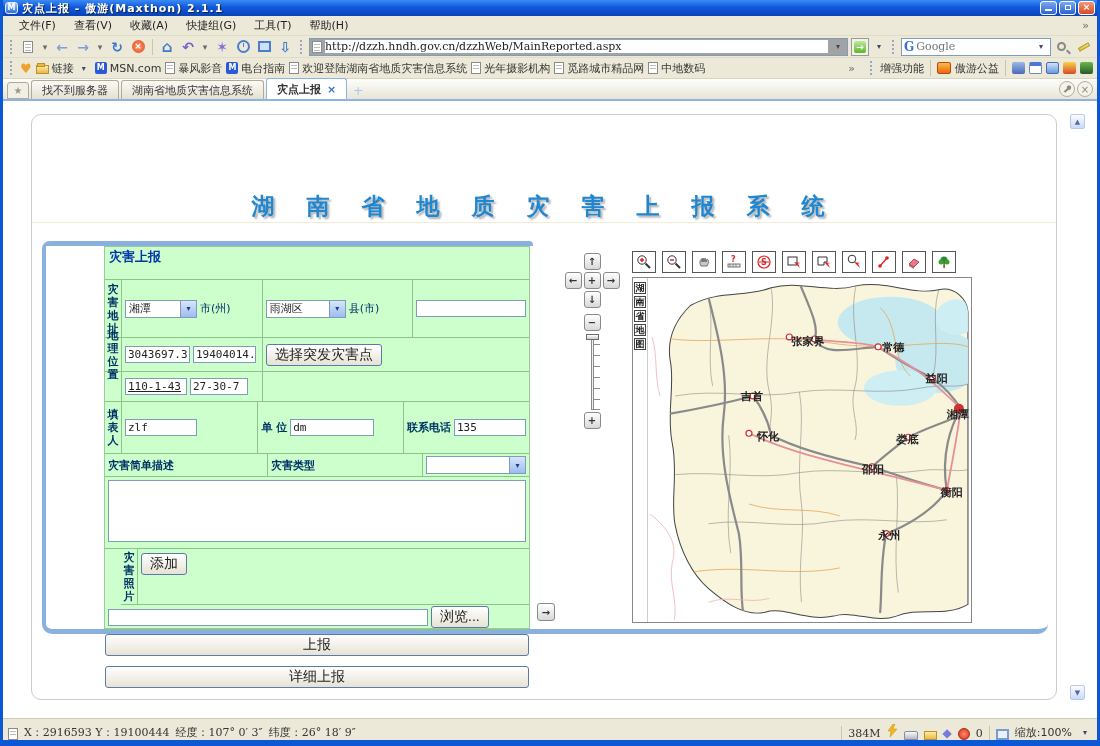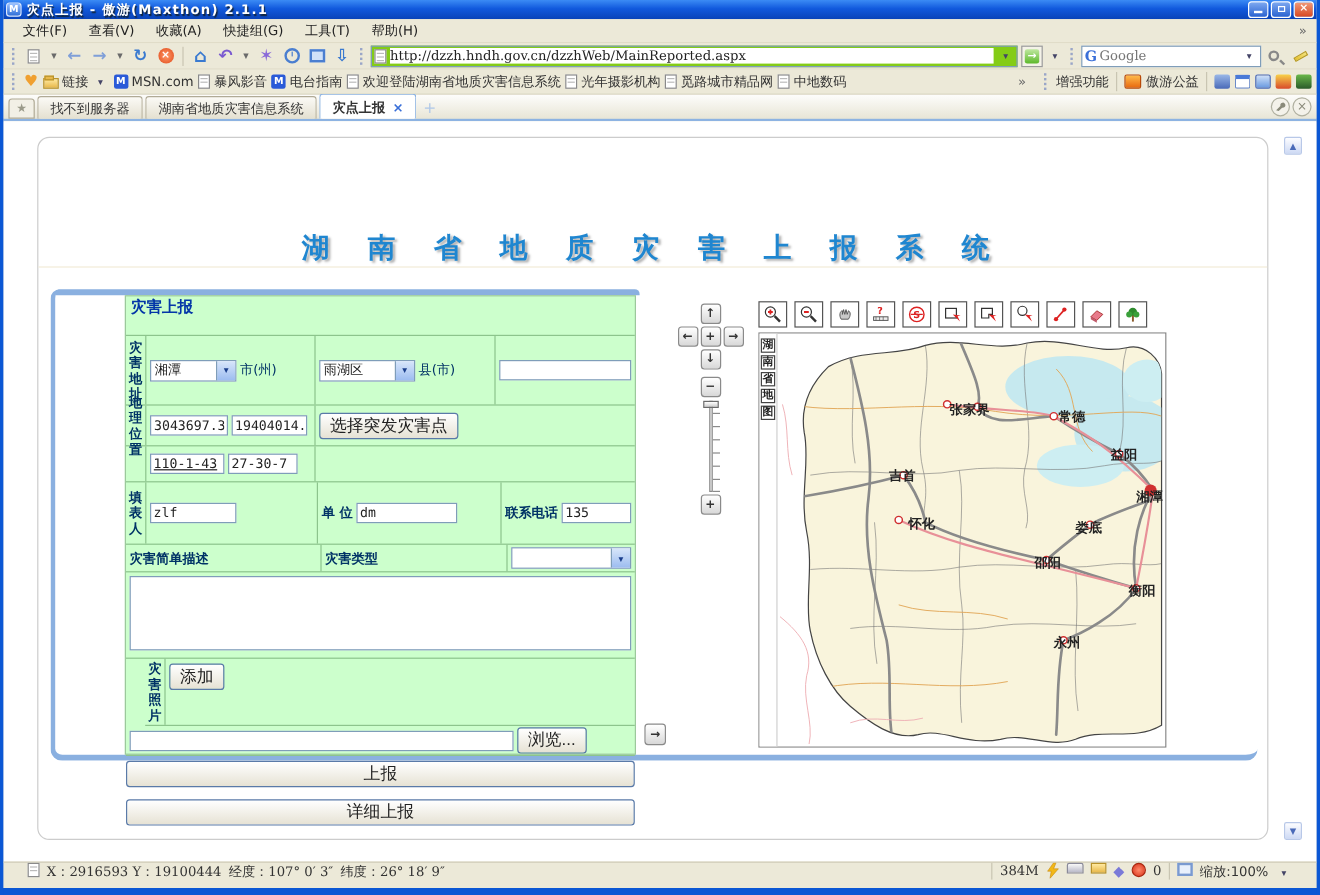--- a/index.html
+++ b/index.html
@@ -35,21 +35,21 @@
   .tb-btn.small { font-size:9px; min-width:10px; color:#6a6a6a; }
   .page-ico { width:10px; height:12px; background:#fff; border:1px solid #8a8a8a; position:relative; }
   .page-ico i { position:absolute; left:1px; right:1px; top:2px; border-top:1px solid #bbb; }
   .page-ico i+i { top:5px; } .page-ico i+i+i { top:8px; }
   .stop-ico { width:13px; height:13px; border-radius:50%; background:radial-gradient(#ff9a6a,#e04818); color:#fff;
     font-size:9px; line-height:12px; text-align:center; font-weight:bold; }
   .clock-ico { width:13px; height:13px; border-radius:50%; border:2px solid #4a7ed0; position:relative; }
   .clock-ico::after { content:""; position:absolute; left:4px; top:1px; width:1px; height:4px; background:#4a7ed0; }
   .frame-ico { width:13px; height:11px; border:2px solid #4a7ed0; background:#cfe0f8; }
   .sep { width:1px; height:16px; background:#c9c5b2; margin:0 2px; }
-  .addr { flex:1; height:18px; background:#84cc16; border:1px solid #7f9db9; display:flex; align-items:center; padding:0 2px; gap:3px; }
+  .addr { flex:1; height:18px; background:#a3a3a3; border:1px solid #7f9db9; display:flex; align-items:center; padding:0 2px; gap:3px; }
   .addr input { flex:1; border:none; outline:none; font-family:"DejaVu Serif","Liberation Serif",serif; font-size:11px; color:#222; }
   .drop { width:14px; height:16px; display:flex; align-items:center; justify-content:center; color:#446; font-size:8px; }
   .go-btn { width:18px; height:18px; border:1px solid #9a9a9a; background:#f4f2e8; display:flex; align-items:center; justify-content:center; }
   .go-btn b { width:12px; height:12px; background:linear-gradient(#bfe8a0,#5cb82a); border-radius:2px; color:#fff; font-size:9px; line-height:12px; text-align:center; }
   .search { width:150px; height:18px; background:#fff; border:1px solid #7f9db9; display:flex; align-items:center; padding:0 2px; gap:2px; }
   .search .glogo { color:#3a6fd8; font-weight:bold; font-size:12px; font-family:"DejaVu Serif",serif; }
   .search input { flex:1; width:40px; border:none; outline:none; font-size:11px; color:#999; font-family:"DejaVu Serif",serif; }
   .mag { width:9px; height:9px; border:2px solid #888; border-radius:50%; position:relative; margin-right:4px; }
   .mag::after { content:""; position:absolute; left:7px; top:7px; width:5px; height:2px; background:#888; transform:rotate(45deg); }
   .hilite { width:12px; height:4px; background:linear-gradient(90deg,#e8c22a,#f2e27a); transform:rotate(-30deg); border:1px solid #b89a20; }
@@ -139,21 +139,21 @@
   .collapse-btn { position:absolute; left:4px; bottom:8px; width:18px; height:18px; border:1px solid #8a8a8a;
     border-radius:3px; background:linear-gradient(#fff,#d8d8d8); font-size:10px; font-weight:bold; color:#333;
     display:flex; align-items:center; justify-content:center; }
   
   .vscroll { position:absolute; right:12px; top:13px; bottom:18px; width:15px; }
   .sc-btn { width:15px; height:15px; border:1px solid #b8c8e8; border-radius:2px; background:linear-gradient(#fdfdff,#cdd9f4);
     color:#4a6ab8; font-size:7px; text-align:center; line-height:14px; }
   .sc-btn.bottom { position:absolute; bottom:0; }
   
   .statusbar { position:absolute; left:0; right:0; bottom:0; height:22px; background:#ece9d8;
-    border-top:1px solid #d0ccb8; display:flex; align-items:flex-start; padding:0 20px; gap:6px;
+    border-top:1px solid #d0ccb8; display:flex; align-items:flex-end; padding:0 5px; gap:6px;
     font-size:11px; color:#333; font-family:"DejaVu Serif","Liberation Serif",serif; }
   .statusbar .spacer { flex:1; }
   .st-ico { display:inline-block; }
   .printer-ico { width:14px; height:9px; background:linear-gradient(#f8f8f8,#b8b8c8); border:1px solid #8a8a9a; border-radius:2px 2px 0 0; }
   .folder2 { width:13px; height:9px; background:linear-gradient(#ffe9a0,#e8b84a); border:1px solid #b8922a; }
   .popup-ico { width:12px; height:12px; border-radius:50%; background:radial-gradient(#ff8a6a,#d83018); border:1px solid #a82810; }
   .zoom-frame { width:13px; height:11px; border:2px solid #7a9ad0; background:#e8f0fc; }
   .ssep { width:1px; height:14px; background:#c9c5b2; }
 </style>
 </head>
@@ -383,21 +383,21 @@
               <div class="fcell vlabel">填表人</div>
               <div class="fcell c1">
                 <input class="tin" style="width: 72px;" value="zlf">
               </div>
               <div class="fcell c2">
                 <span class="flabel">单  位</span>
                 <input class="tin" style="width: 84px;" value="dm">
               </div>
               <div class="fcell c3">
                 <span class="flabel">联系电话</span>
-                <input class="tin" style="width: 58px;" value="135">
+                <input class="tin" style="width: 72px;" value="135">
               </div>
             </div>
 
             <div class="frow" style="height:23px;">
               <div class="fcell" style="width:166px;">
                   <span class="flabel">灾害简单描述</span>
                 </div>
               <div class="fcell" style="width:158px;">
                   <span class="flabel">灾害类型</span>
                 </div>

